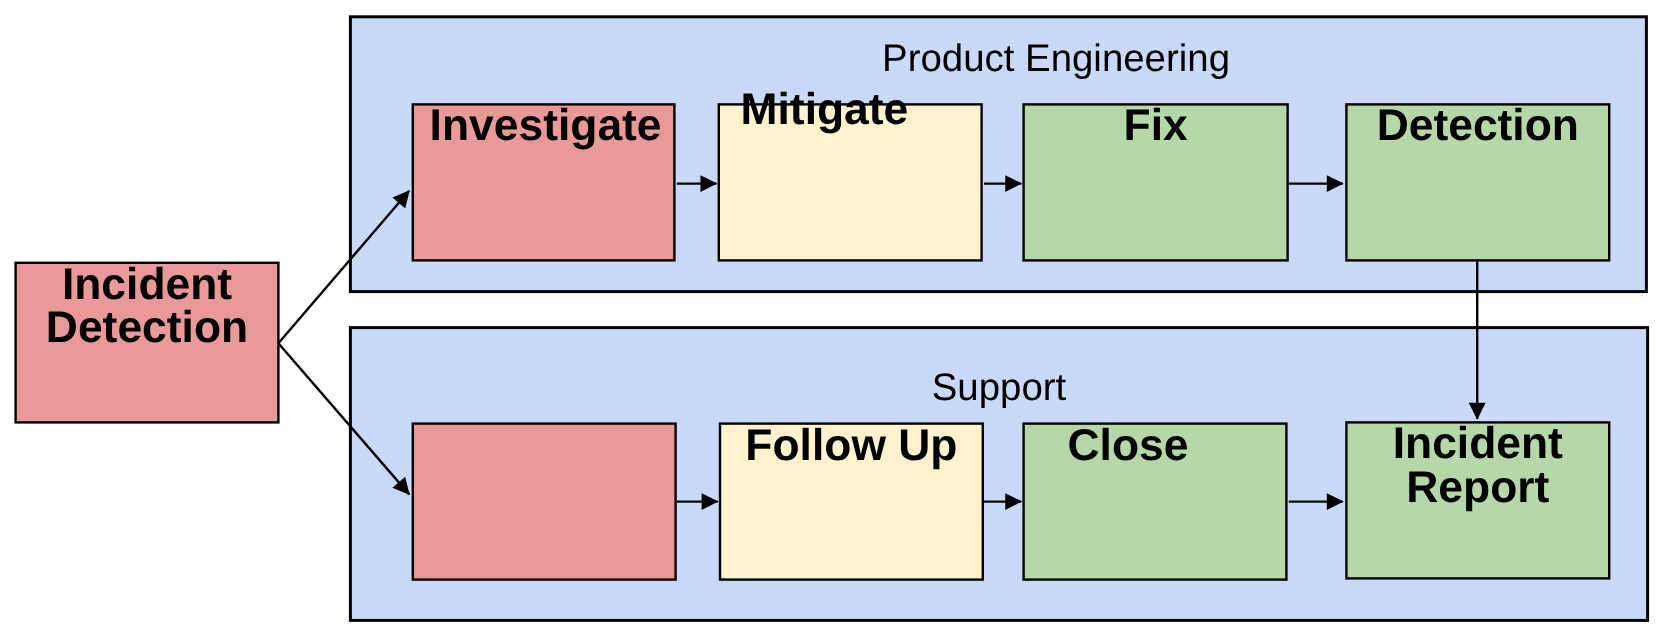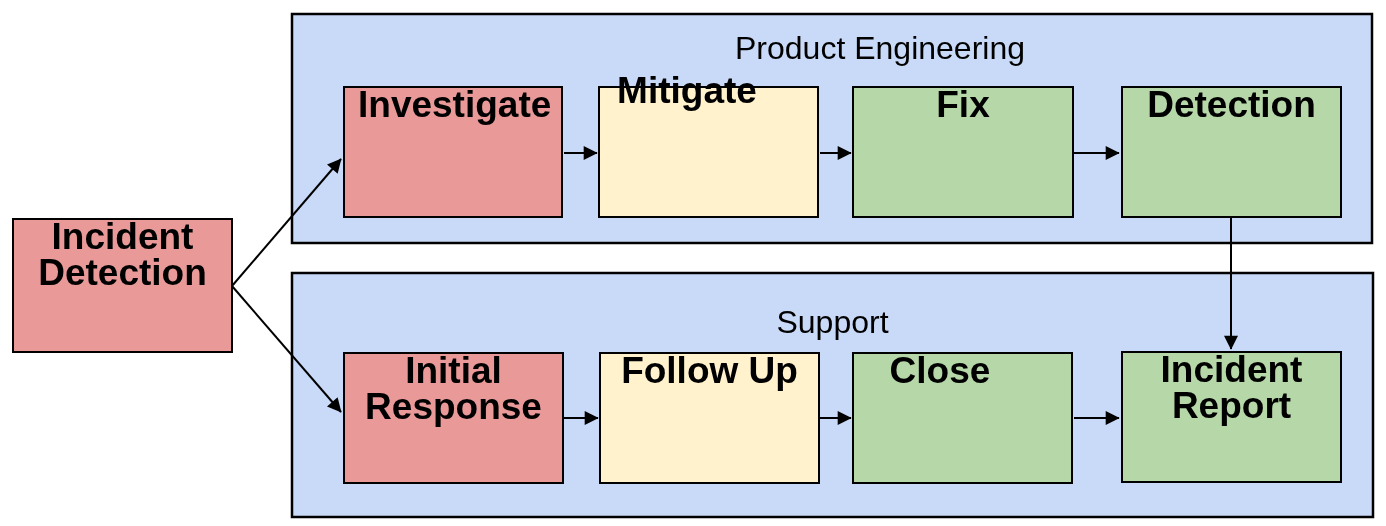--- a/index.html
+++ b/index.html
@@ -92,23 +92,20 @@
   <div class="label" style="left:599px; top:73px; width:176px; height:130px;border-radius:16px;">
     <span class="wrap">Mitigate</span>
   </div>
   <div class="label" style="left:853px; top:87px; width:220px; height:130px;">
     <span class="wrap">Fix</span>
   </div>
   <div class="label" style="left:1122px; top:87px; width:219px; height:130px;">
     <span class="wrap">Detection</span>
   </div>
 
-  <div class="label" style="left:344px; top:353px; width:219px; height:130px;">
-    <span class="wrap">Initial Response</span>
-  </div>
   <div class="label" style="left:600px; top:353px; width:219px; height:130px;">
     <span class="wrap">Follow Up</span>
   </div>
   <div class="label" style="left:853px; top:353px; width:174px; height:130px;">
     <span class="wrap">Close</span>
   </div>
   <div class="label" style="left:1122px; top:352px; width:219px; height:130px;">
     <span class="wrap">Incident Report</span>
   </div>
 

